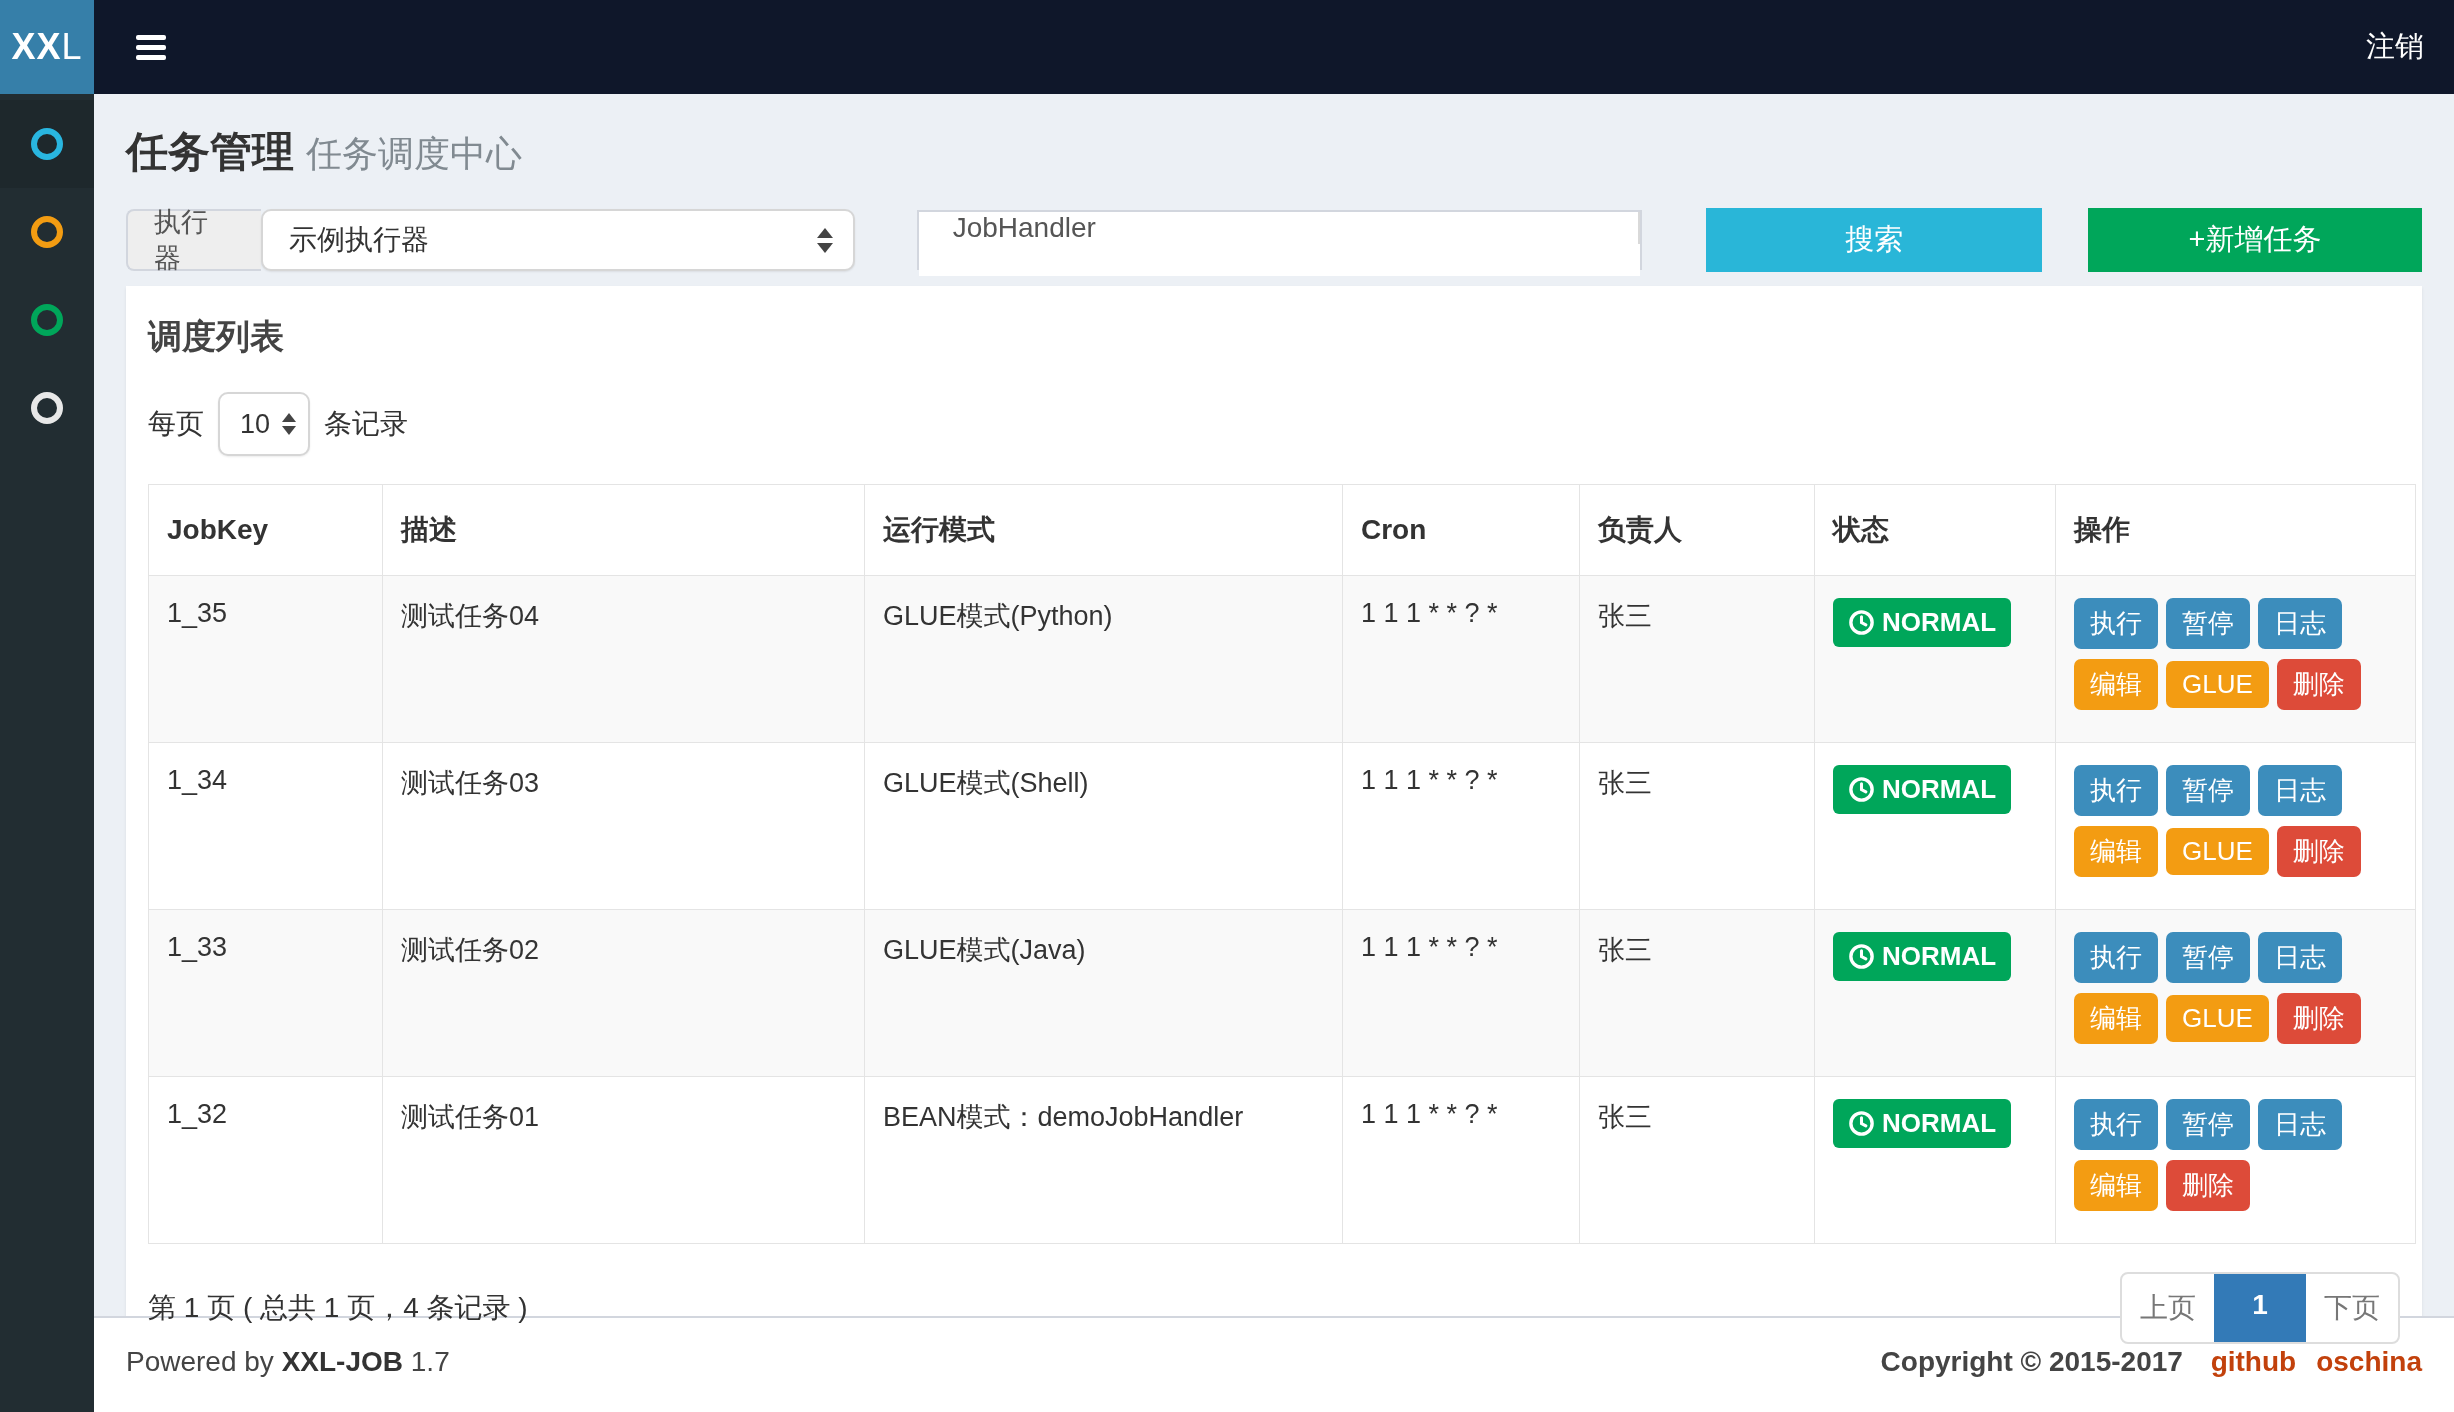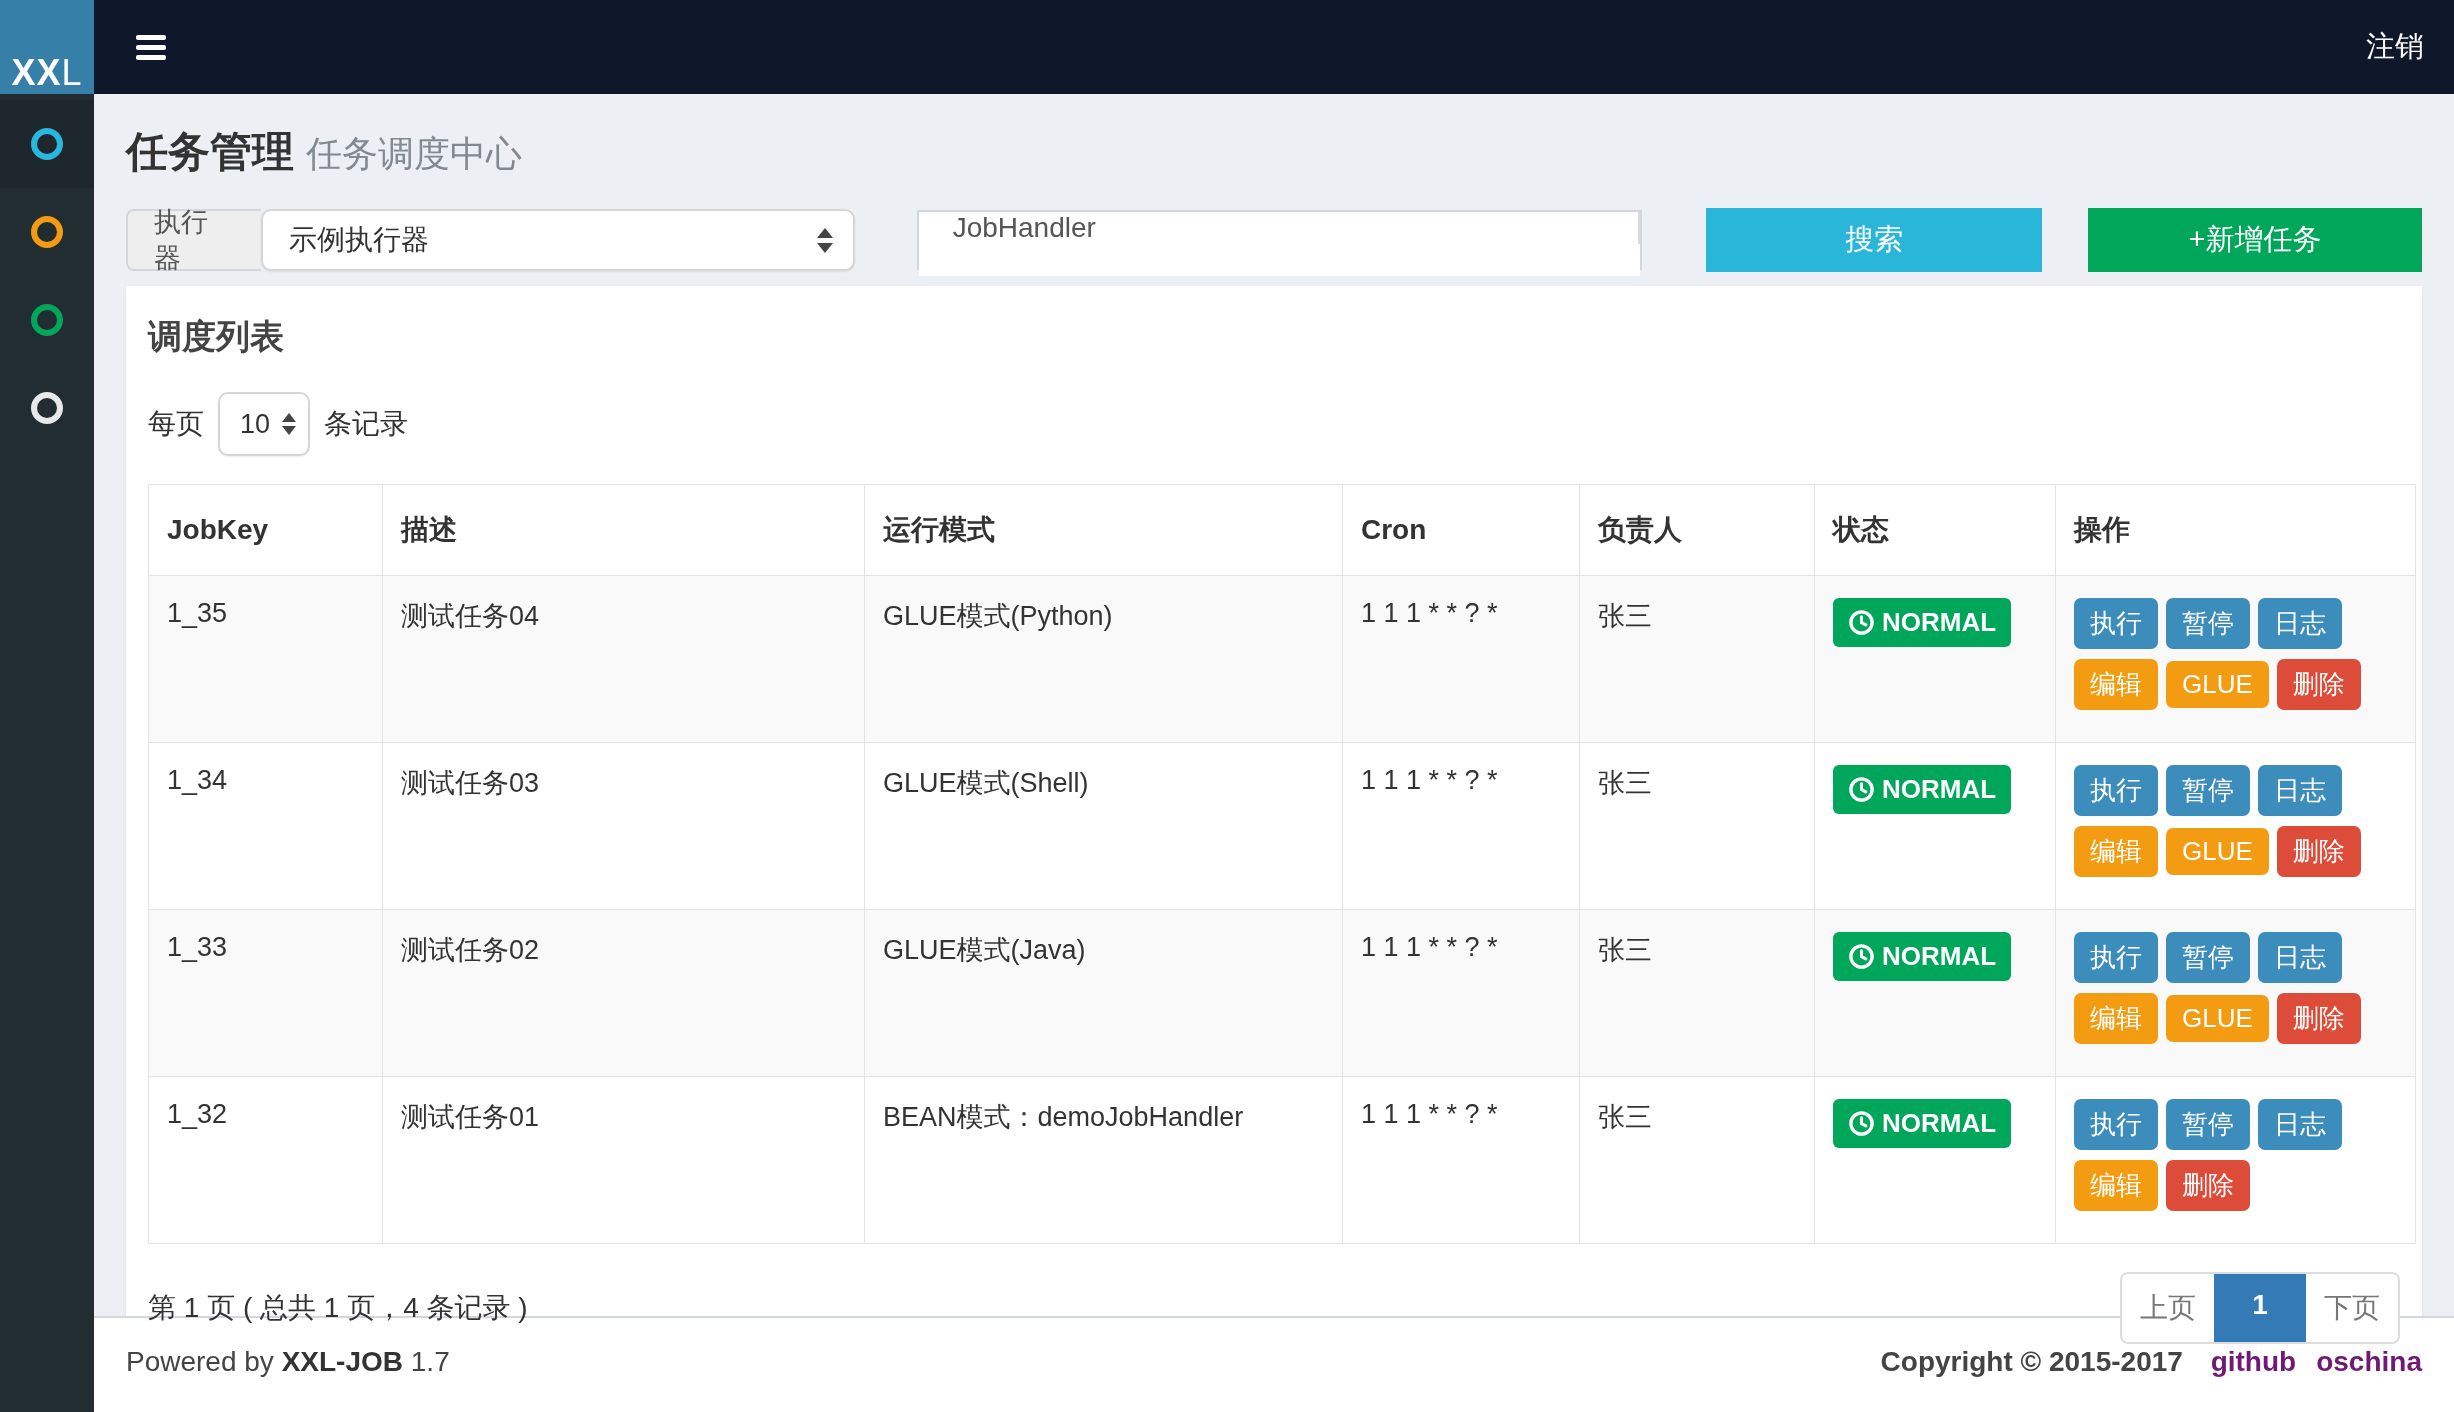--- a/index.html
+++ b/index.html
@@ -6,21 +6,21 @@
   html,body { margin:0; padding:0; }
   body {
     width:2454px; height:1412px; overflow:hidden;
     background:#ecf0f5; color:#333;
     font-family:"Liberation Sans","DejaVu Sans",sans-serif;
     font-size:27px;
   }
   
   .navbar { display:flex; height:94px; }
   .logo { width:94px; background:#367fa9; color:#fff; font-size:36px;
-          display:flex; align-items:flex-end; justify-content:center; letter-spacing:1px; }
+          display:flex; align-items:center; justify-content:center; letter-spacing:1px; }
   .logo b { font-weight:bold; }
   .navbar-main { flex:1; background:#0f172a; display:flex; align-items:center; justify-content:space-between; }
   .hamburger { margin-left:32px; cursor:pointer; padding:10px; }
   .hamburger .bar { width:30px; height:5px; background:#fff; border-radius:2px; margin:5px 0; }
   .logout { margin-right:30px; color:#fff; font-size:29px; cursor:pointer; }
   
   .sidebar { position:absolute; left:0; top:94px; bottom:0; width:94px; background:#222d32; }
   .side-item { height:88px; display:flex; align-items:center; justify-content:center; cursor:pointer; }
   .side-item.first { margin-top:6px; }
   .side-item.active { background:#1e282c; }
@@ -85,21 +85,21 @@
   
   .table-footer { display:flex; justify-content:space-between; align-items:center; margin:28px 22px 34px; }
   .page-info { font-size:28px; color:#333; }
   .pagination { display:flex; border:2px solid #ddd; border-radius:8px; overflow:hidden; background:#fff; }
   .page-btn { width:92px; padding:15px 0; text-align:center; font-size:28px; color:#777; cursor:pointer; }
   .page-btn.active { background:#337ab7; color:#fff; font-weight:bold; }
   
   .main-footer { margin-left:94px; height:96px; background:#fff; border-top:2px solid #d2d6de;
                  padding:28px 32px; display:flex; justify-content:space-between; font-size:28px; color:#444; }
   .main-footer b { color:#333; }
-  .footer-links a { color:#701a75; font-weight:bold; text-decoration:none; margin-left:20px; cursor:pointer; }
+  .footer-links a { color:#c2410c; font-weight:bold; text-decoration:none; margin-left:20px; cursor:pointer; }
   .copyright { font-weight:bold; }
 </style>
 </head>
 <body>
 
 <div class="navbar">
   <div class="logo">
       <b>XX</b>
       <span>L</span>
     </div>

